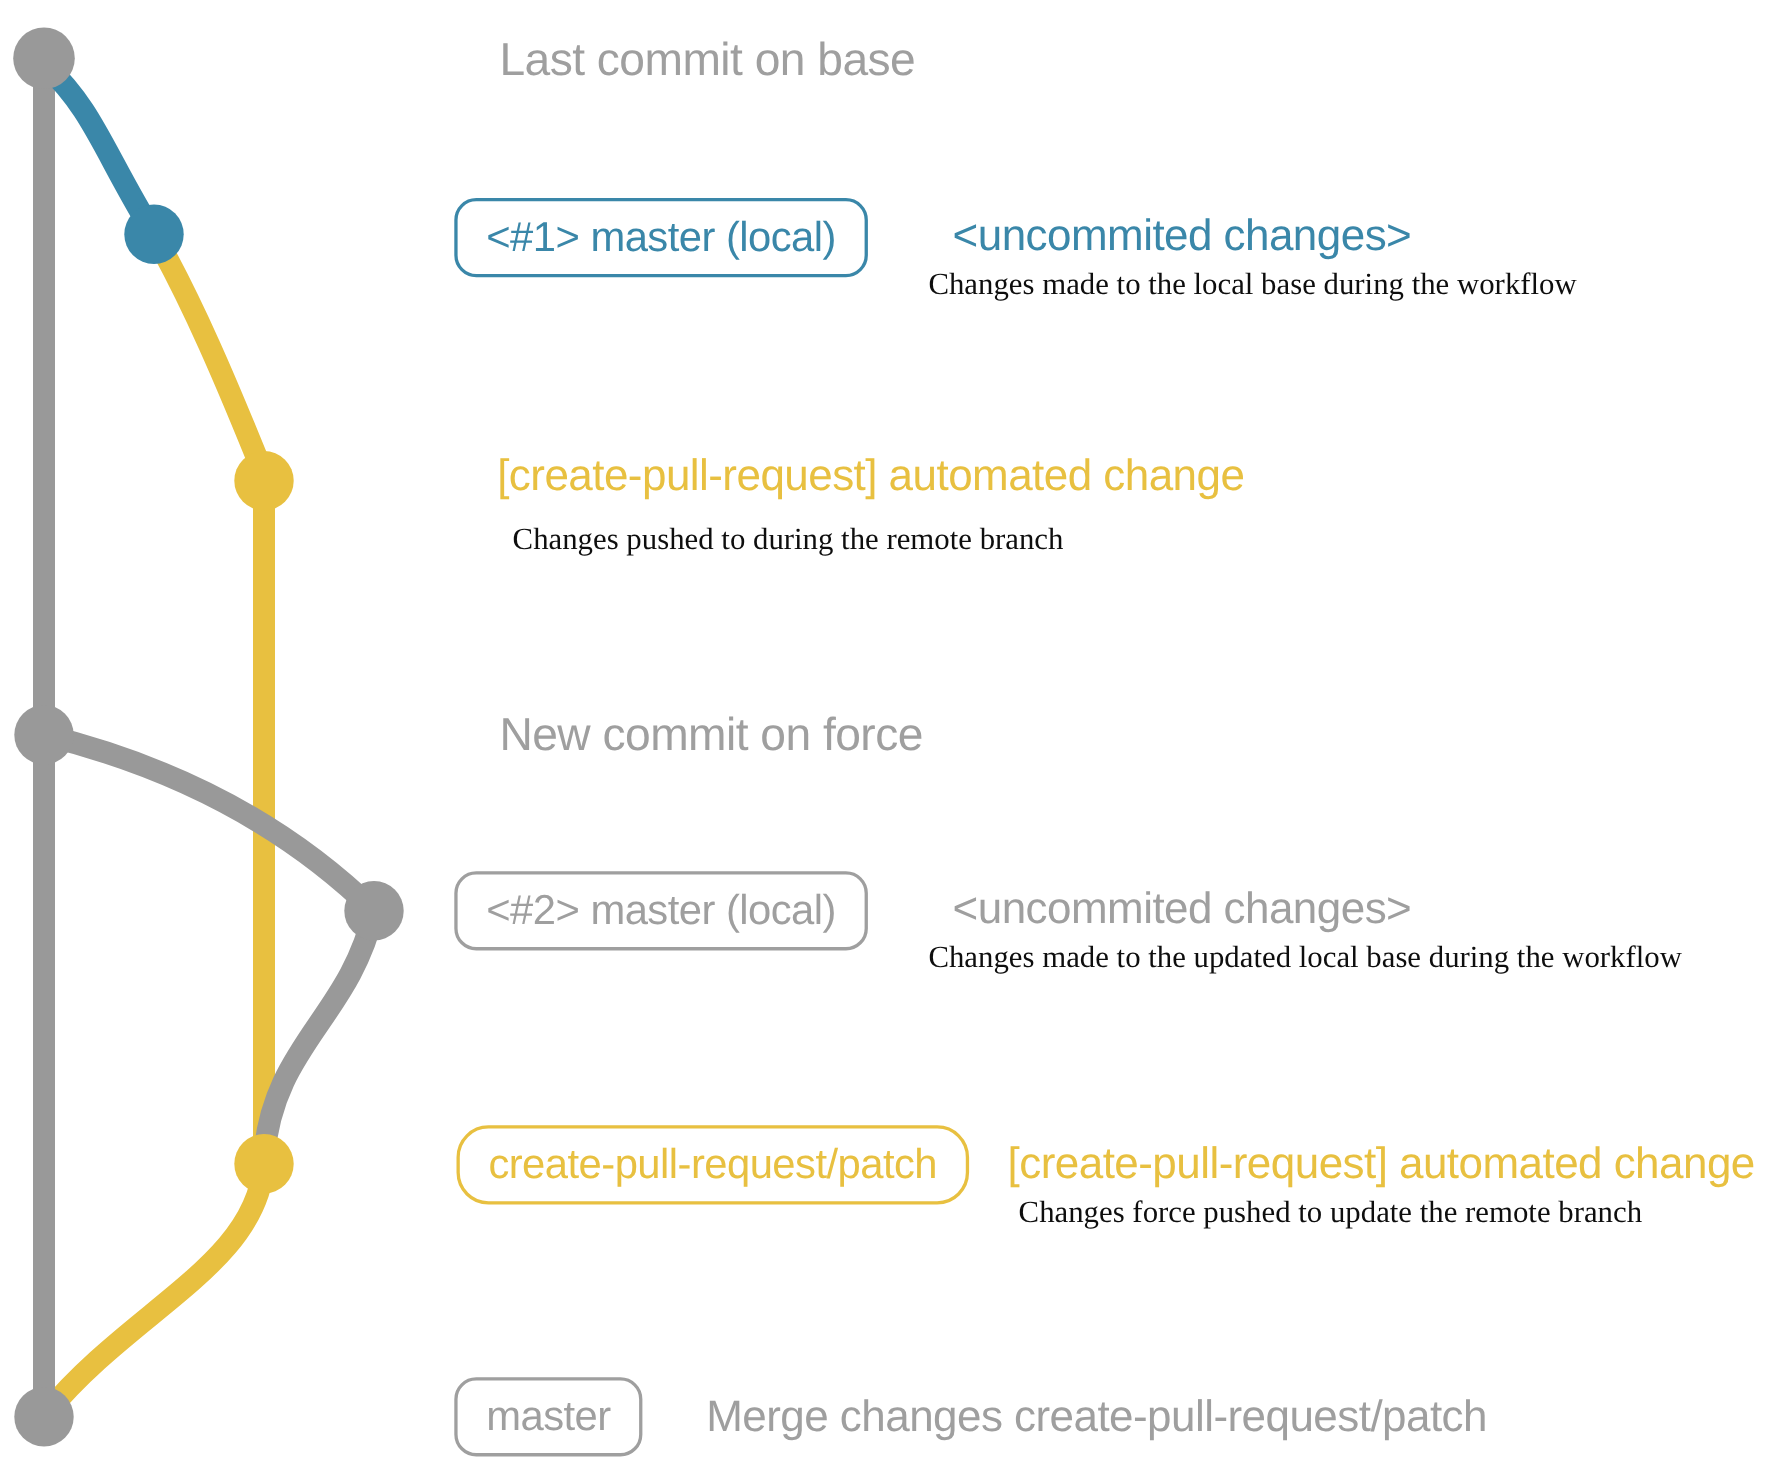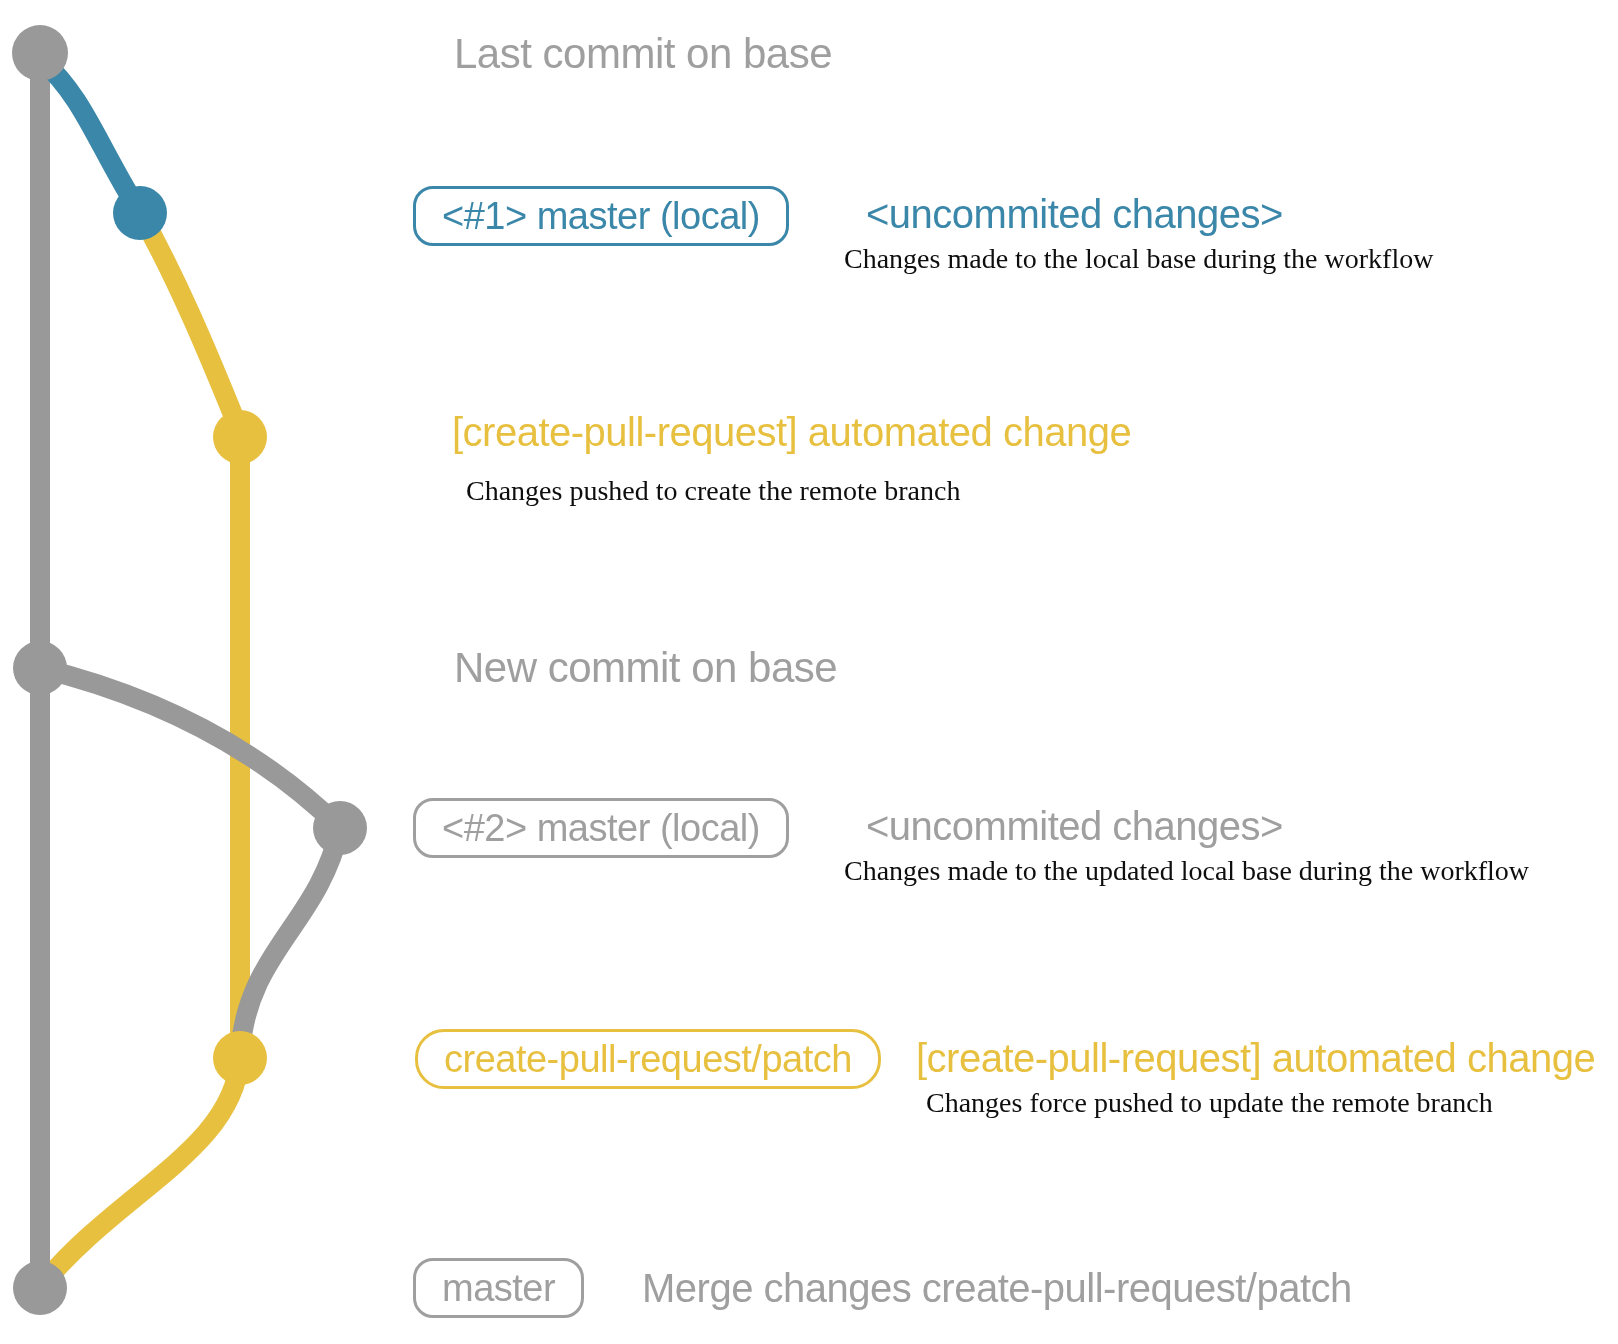--- a/index.html
+++ b/index.html
@@ -37,21 +37,21 @@
     font-size:28px;
     color:#0e0e0e;
     letter-spacing:0;
   }
   .refbox{
     position:absolute;
     transform:translateY(-50%);
     display:inline-flex;
     align-items:center;
     justify-content:center;
-    height:60px;
+    height:72px;
     padding:0 26px;
     border:3px solid;
     border-radius:20px;
     box-sizing:border-box;
     white-space:nowrap;
     font-size:38px;
     letter-spacing:-0.5px;
     background:#ffffff;
   }
   .refbox.b-blue{border-color:#3a87a9;color:#3a87a9;}
@@ -88,23 +88,23 @@
     <circle class="f-gray" cx="40" cy="1288" r="27"></circle>
   </svg>
 
   <div class="lbl big gray" style="left:410px;top:54px">Last commit on base</div>
 
   <div class="refbox b-blue" style="left:413px;top:216px">&lt;#1&gt; master (local)</div>
   <div class="lbl blue" style="left:822px;top:214px">&lt;uncommited changes&gt;</div>
   <div class="lbl serif" style="left:800px;top:259px">Changes made to the local base during the workflow</div>
 
   <div class="lbl yellow" style="left:408px;top:432px">[create-pull-request] automated change</div>
-  <div class="lbl serif" style="left:422px;top:491px">Changes pushed to create the remote branch</div>
+  <div class="lbl serif" style="left:422px;top:491px">Changes pushed to during the remote branch</div>
 
-  <div class="lbl big gray" style="left:410px;top:668px">New commit on base</div>
+  <div class="lbl big gray" style="left:410px;top:668px">New commit on force</div>
 
   <div class="refbox b-gray" style="left:413px;top:828px">&lt;#2&gt; master (local)</div>
   <div class="lbl gray" style="left:822px;top:826px">&lt;uncommited changes&gt;</div>
   <div class="lbl serif" style="left:800px;top:871px">Changes made to the updated local base during the workflow</div>
 
   <div class="refbox b-yellow" style="left:415px;top:1059px">create-pull-request/patch</div>
   <div class="lbl yellow" style="left:872px;top:1058px">[create-pull-request] automated change</div>
   <div class="lbl serif" style="left:882px;top:1103px">Changes force pushed to update the remote branch</div>
 
   <div class="refbox b-gray" style="left:413px;top:1288px">master</div>

